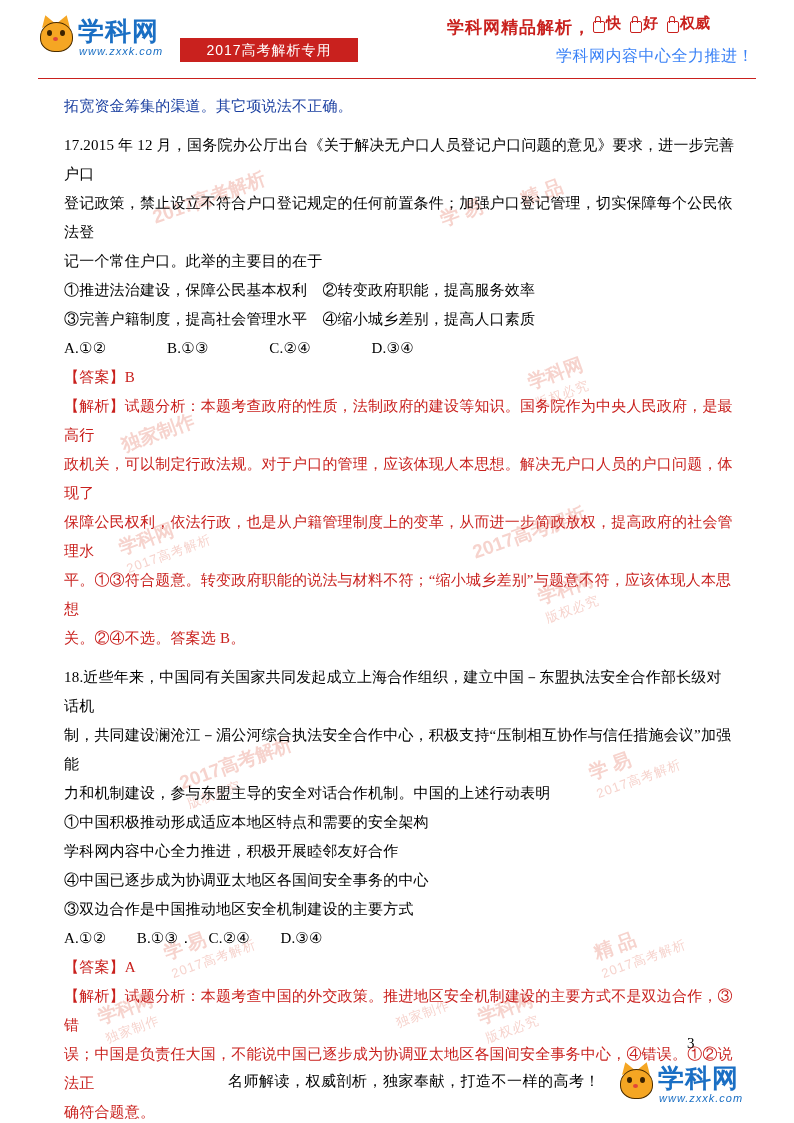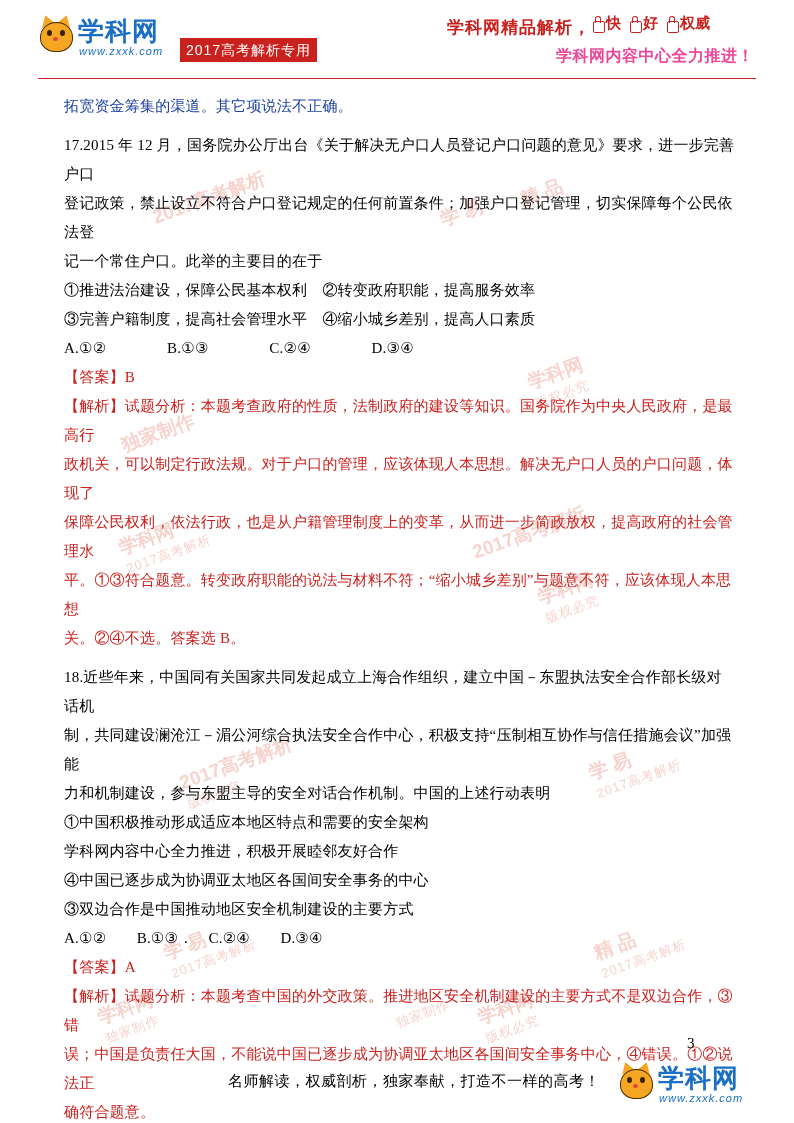--- a/index.html
+++ b/index.html
@@ -99,21 +99,21 @@
     color: #1a6fc4;
     font-size: 11px;
     letter-spacing: 1px;
     font-family: "Liberation Sans", sans-serif;
     font-style: italic;
   }
   .special-badge {
     position: absolute;
     left: 180px;
     top: 38px;
-    width: 137px;
+    width: 178px;
     height: 24px;
     background: #c9211e;
     color: #ffffff;
     font-size: 14px;
     text-align: center;
     line-height: 24px;
     letter-spacing: 1px;
     font-family: "Liberation Sans", sans-serif;
   }
   .header-slogan {
@@ -165,23 +165,23 @@
     width: 4px;
     height: 6px;
     border: 1.5px solid #c9211e;
     border-bottom: none;
     border-radius: 3px 3px 0 0;
   }
   .header-sub {
     position: absolute;
     right: 40px;
     top: 46px;
-    color: #ec4899;
+    color: #3b82f6;
     font-size: 16px;
-    font-weight: bold;
+    font-weight: normal;
     letter-spacing: 0.5px;
   }
   .header-rule {
     position: absolute;
     left: 38px;
     top: 78px;
     width: 718px;
     height: 1px;
     background: #c9211e;
   }

